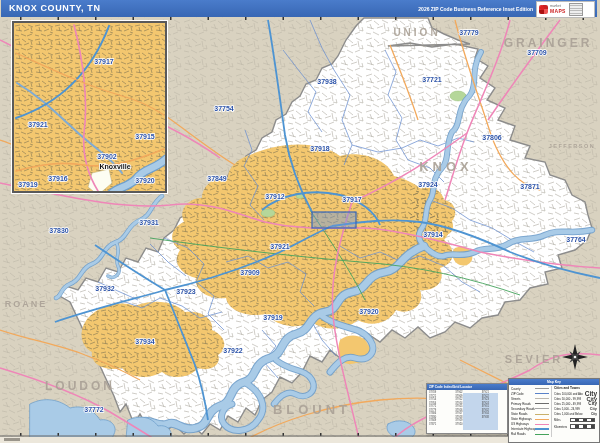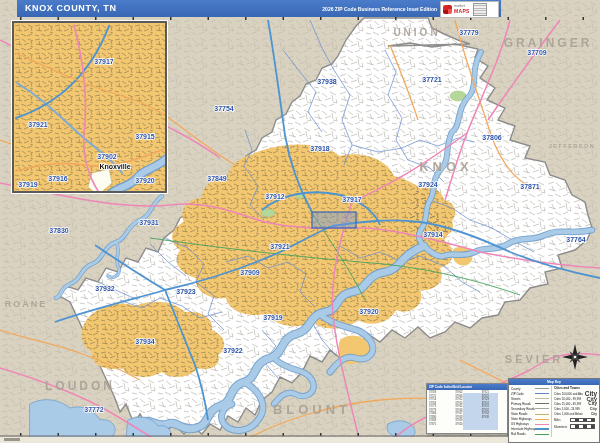--- a/index.html
+++ b/index.html
@@ -1,21 +1,21 @@
 <!DOCTYPE html>
 <html><head>
 <meta charset="utf-8">
 <style>
   html,body{margin:0;padding:0;background:#777;}
   .stage{position:relative;width:600px;height:443px;overflow:hidden;background:#d9d2c0;
          font-family:"Liberation Sans",sans-serif;}
   svg text{font-family:"Liberation Sans",sans-serif;}
 
   
-  .hdr{position:absolute;left:17px;top:0;width:484px;height:17px;background:linear-gradient(#4a7ccb,#3867b4);z-index:30;}
+  .hdr{position:absolute;left:1px;top:0;width:596px;height:17px;background:linear-gradient(#4a7ccb,#3867b4);z-index:30;}
   .hdr .title{position:absolute;left:8px;top:3px;color:#fff;font-size:9px;font-weight:bold;letter-spacing:.6px;}
   .hdr .edition{position:absolute;right:64px;top:6px;color:#fff;font-size:5px;font-weight:bold;}
   .logo{position:absolute;right:2px;top:1px;width:57px;height:15px;background:#fff;border:.5px solid #bbb;display:flex;align-items:center;}
   .logo .star{width:9px;height:9px;margin-left:2px;background:
       radial-gradient(circle at 35% 35%,#d22 0 2px,transparent 2px),
       conic-gradient(#c22 0 25%,#e55 0 50%,#a11 0 75%,#d33 0);border-radius:2px;}
   .logo .txt{display:flex;flex-direction:column;margin-left:2px;line-height:1;}
   .logo .t1{font-size:3.5px;color:#666;font-style:italic;}
   .logo .t2{font-size:5px;font-weight:bold;color:#c22;letter-spacing:.3px;}
   .logo .mini{margin-left:3px;width:12px;height:11px;border:.5px solid #999;background:

